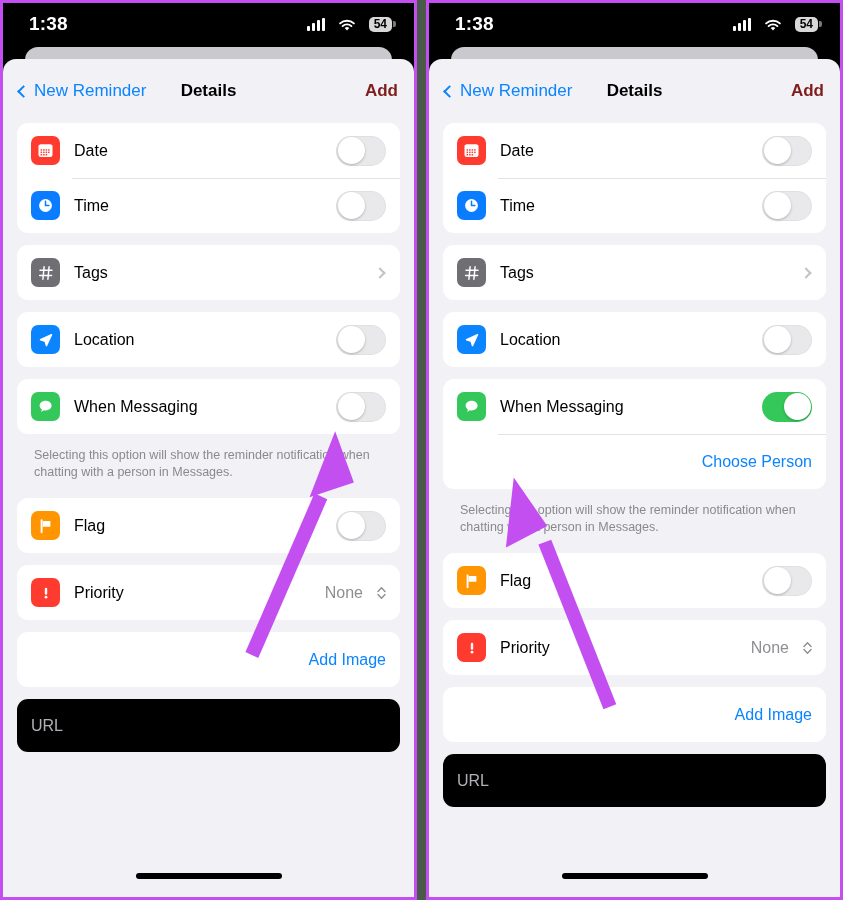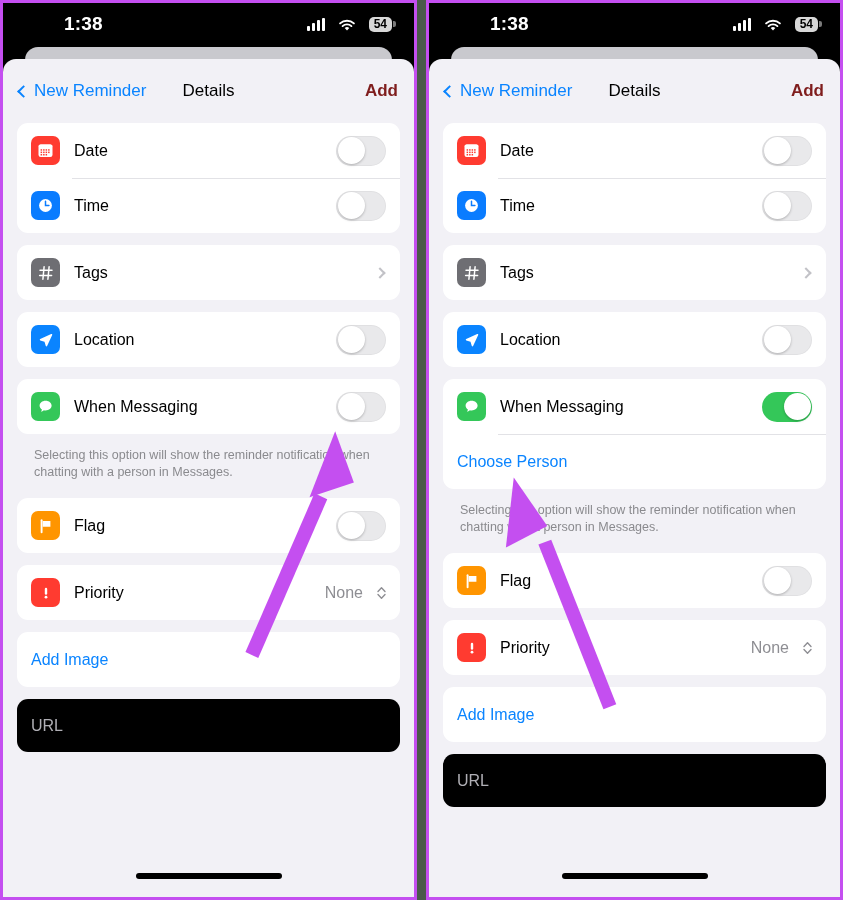--- a/index.html
+++ b/index.html
@@ -28,21 +28,20 @@
 
   
   .statusbar {
     position: relative;
     height: 42px;
     background: #000000;
     display: flex;
     align-items: center;
     justify-content: space-between;
     padding: 0 22px 0 26px;
-    margin-left: 35px;
   }
   .clock {
     color: #ffffff;
     font-size: 19px;
     font-weight: 700;
     letter-spacing: 0.2px;
   }
   .status-right {
     display: flex;
     align-items: center;
@@ -118,21 +117,21 @@
     border-left: 2.4px solid #0a84ff;
     border-bottom: 2.4px solid #0a84ff;
     transform: rotate(45deg);
     margin-right: 2px;
   }
   .nav-title {
     position: absolute;
     left: 0; right: 0;
     text-align: center;
     font-size: 17px;
-    font-weight: 400;
+    font-weight: 700;
     color: #000000;
     pointer-events: none;
   }
   .nav-add {
     margin-left: auto;
     color: #7f1d1d;
     font-size: 17px;
     font-weight: 700;
     cursor: pointer;
     z-index: 2;
@@ -145,20 +144,21 @@
     border-radius: 11px;
     margin-bottom: 12px;
     overflow: hidden;
   }
   .row {
     display: flex;
     align-items: center;
     min-height: 55px;
     padding: 0 14px;
     position: relative;
+    justify-content: flex-end;
   }
   .row + .row::before {
     content: "";
     position: absolute;
     left: 55px; right: 0; top: 0;
     height: 1px;
     background: #e2e2e6;
   }
   .ic {
     width: 29px; height: 29px;

